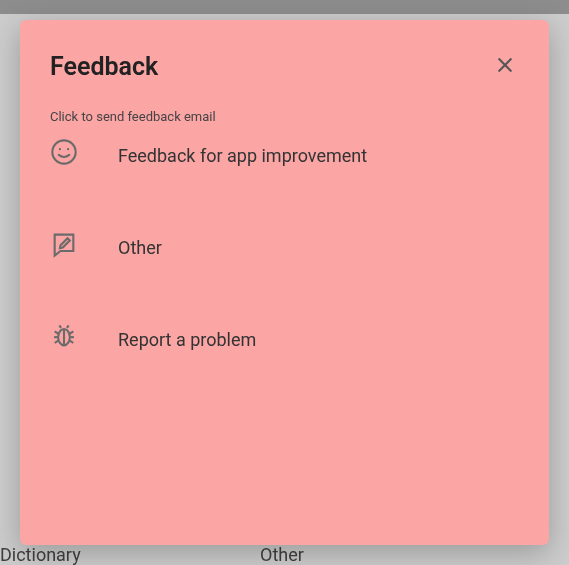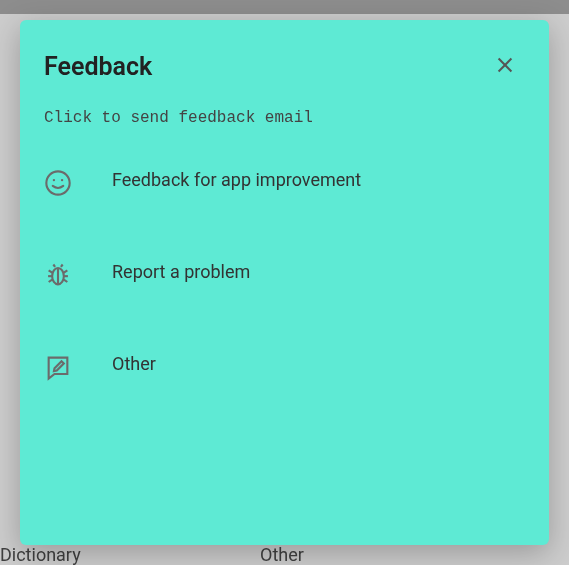--- a/index.html
+++ b/index.html
@@ -24,24 +24,24 @@
       position: absolute;
       inset: 0;
       background: rgba(120,120,120,0.35);
     }
     .dialog {
       position: absolute;
       left: 20px;
       right: 20px;
       top: 20px;
       bottom: 20px;
-      background: #5eead4;
+      background: #fca5a5;
       border-radius: 6px;
       box-shadow: 0 8px 30px rgba(0,0,0,0.25);
-      padding: 32px 30px 30px 24px;
+      padding: 32px 30px 30px 30px;
       display: flex;
       flex-direction: column;
     }
     .dialog-header {
       display: flex;
       justify-content: space-between;
       align-items: center;
       margin-bottom: 28px;
     }
     .dialog-title {
@@ -58,28 +58,26 @@
       cursor: pointer;
       color: #555;
       border: none;
       background: transparent;
     }
     .close-btn svg {
       width: 22px;
       height: 22px;
     }
     .subtitle {
-      font-size: 16px;
+      font-size: 13px;
       color: #444;
-      margin-bottom: 28px;
-      font-family: Liberation Mono, monospace;
     }
     .option {
       display: flex;
-      align-items: flex-start;
+      align-items: flex-end;
       gap: 40px;
       padding: 14px 0;
       margin-bottom: 36px;
       cursor: pointer;
     }
     .option:last-of-type {
       margin-bottom: 28px;
     }
     .option-icon {
       width: 28px;
@@ -138,38 +136,38 @@
         <circle cx="15.5" cy="9.5" r="1" fill="currentColor" stroke="none"></circle>
         <path d="M7.5 14.5 Q12 18 16.5 14.5" stroke-linecap="round"></path>
       </svg>
     </span>
     <span class="option-label">Feedback for app improvement</span>
   </div>
 
   <div class="option">
     <span class="option-icon">
       <svg viewBox="0 0 24 24" fill="none" stroke="currentColor" stroke-width="1.8">
+        <path d="M4 4 H20 V18 H9 L4 22 Z"></path>
+        <path d="M9 13 L15 7 L17 9 L11 15 L8.5 15.5 Z" fill="currentColor" fill-opacity="0.15"></path>
+      </svg>
+    </span>
+    <span class="option-label">Other</span>
+  </div>
+
+  <div class="option">
+    <span class="option-icon">
+      <svg viewBox="0 0 24 24" fill="none" stroke="currentColor" stroke-width="1.8">
         <ellipse cx="12" cy="13" rx="5" ry="7"></ellipse>
         <line x1="12" y1="6" x2="12" y2="20"></line>
         <line x1="7" y1="10" x2="4" y2="8"></line>
         <line x1="7" y1="13" x2="3.5" y2="13"></line>
         <line x1="7" y1="16" x2="4" y2="18"></line>
         <line x1="17" y1="10" x2="20" y2="8"></line>
         <line x1="17" y1="13" x2="20.5" y2="13"></line>
         <line x1="17" y1="16" x2="20" y2="18"></line>
         <line x1="9.5" y1="5" x2="8" y2="3"></line>
         <line x1="14.5" y1="5" x2="16" y2="3"></line>
       </svg>
     </span>
     <span class="option-label">Report a problem</span>
   </div>
 
-  <div class="option">
-    <span class="option-icon">
-      <svg viewBox="0 0 24 24" fill="none" stroke="currentColor" stroke-width="1.8">
-        <path d="M4 4 H20 V18 H9 L4 22 Z"></path>
-        <path d="M9 13 L15 7 L17 9 L11 15 L8.5 15.5 Z" fill="currentColor" fill-opacity="0.15"></path>
-      </svg>
-    </span>
-    <span class="option-label">Other</span>
-  </div>
-
 </div>
 
 </body></html>

